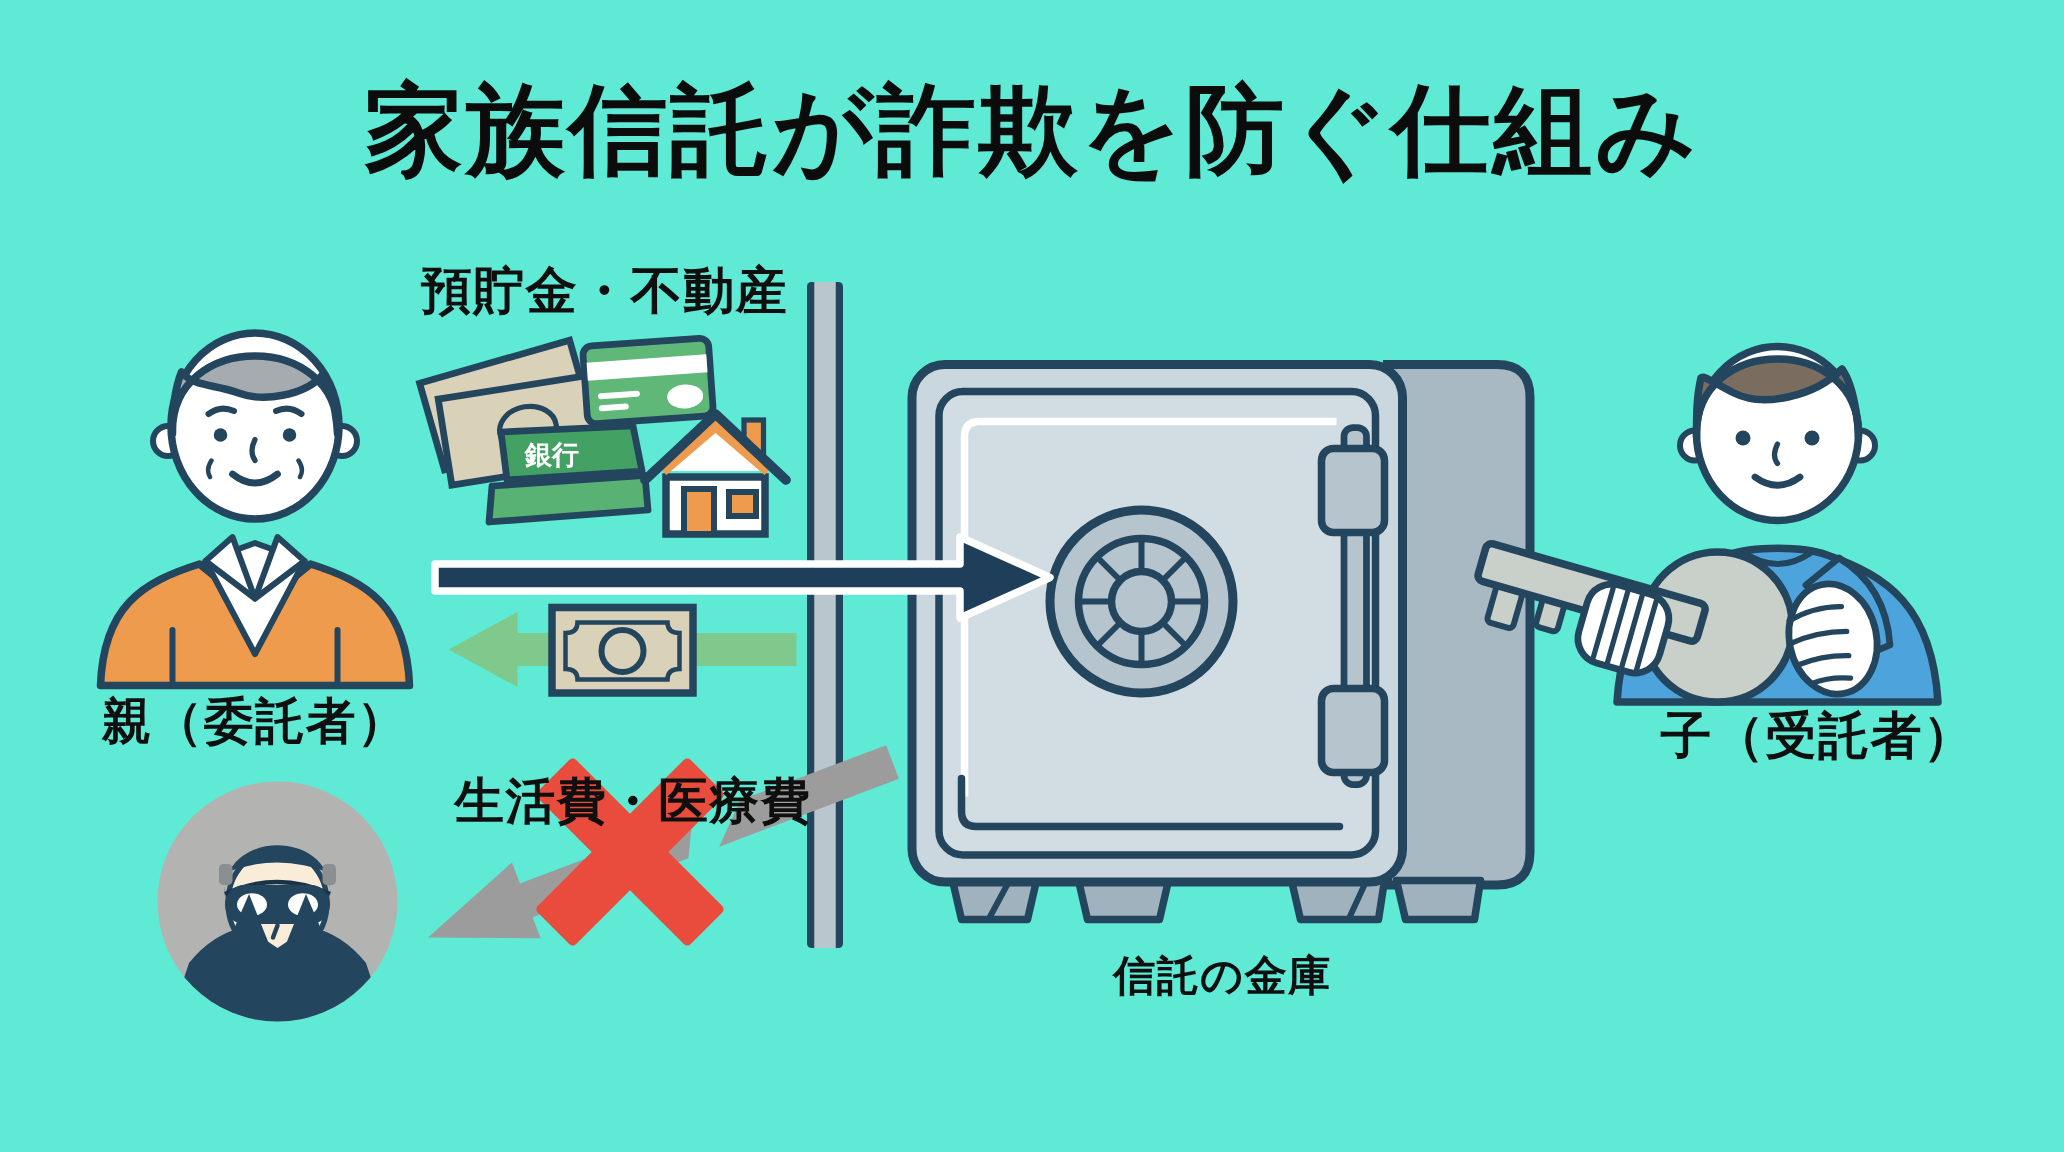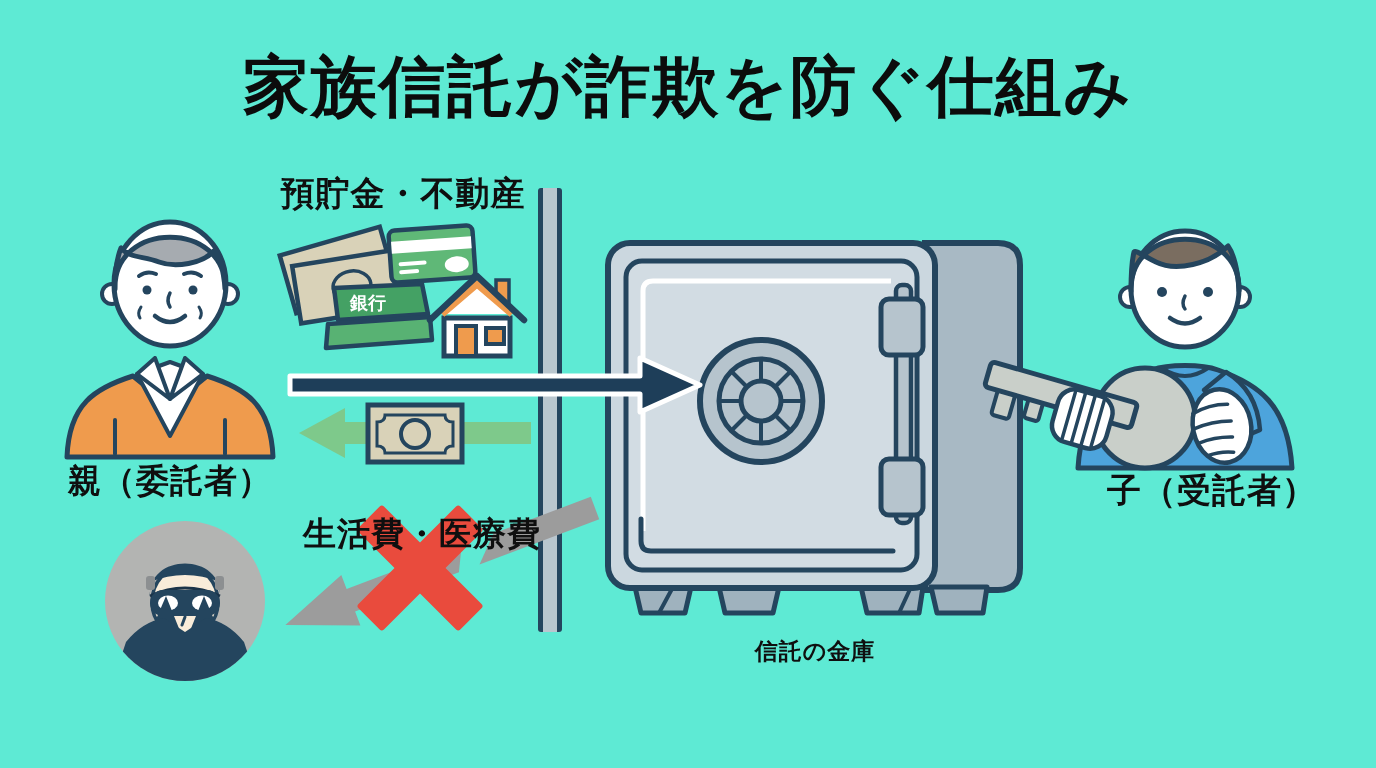--- a/index.html
+++ b/index.html
@@ -20,21 +20,21 @@
   #wall{
     position:absolute;left:538px;top:188px;width:24px;height:444px;
     box-sizing:border-box;background:#b9c6ce;
     border-left:5px solid #24455e;border-right:5px solid #24455e;border-radius:3px;
   }
   .l-assets{left:272px;top:171px;width:262px;font-size:34px;}
   .l-parent{left:55px;top:459px;width:230px;font-size:33px;}
   .l-expenses{left:300px;top:464px;width:244px;font-size:33px;margin-top:48px;}
   .l-child{left:1087px;top:468px;width:250px;font-size:34px;}
   .l-fraud{left:102px;top:690px;width:166px;font-size:34px;}
-  #safe-label{left:645px;top:631px;width:340px;font-size:23px;line-height:40px;}
+  #safe-label{left:645px;top:631px;width:340px;font-size:28px;line-height:40px;}
 </style>
 </head>
 <body>
 
 <div id="stage">
 
   <div id="title">家族信託が詐欺を防ぐ仕組み</div>
 
   <div id="wall"></div>
 

